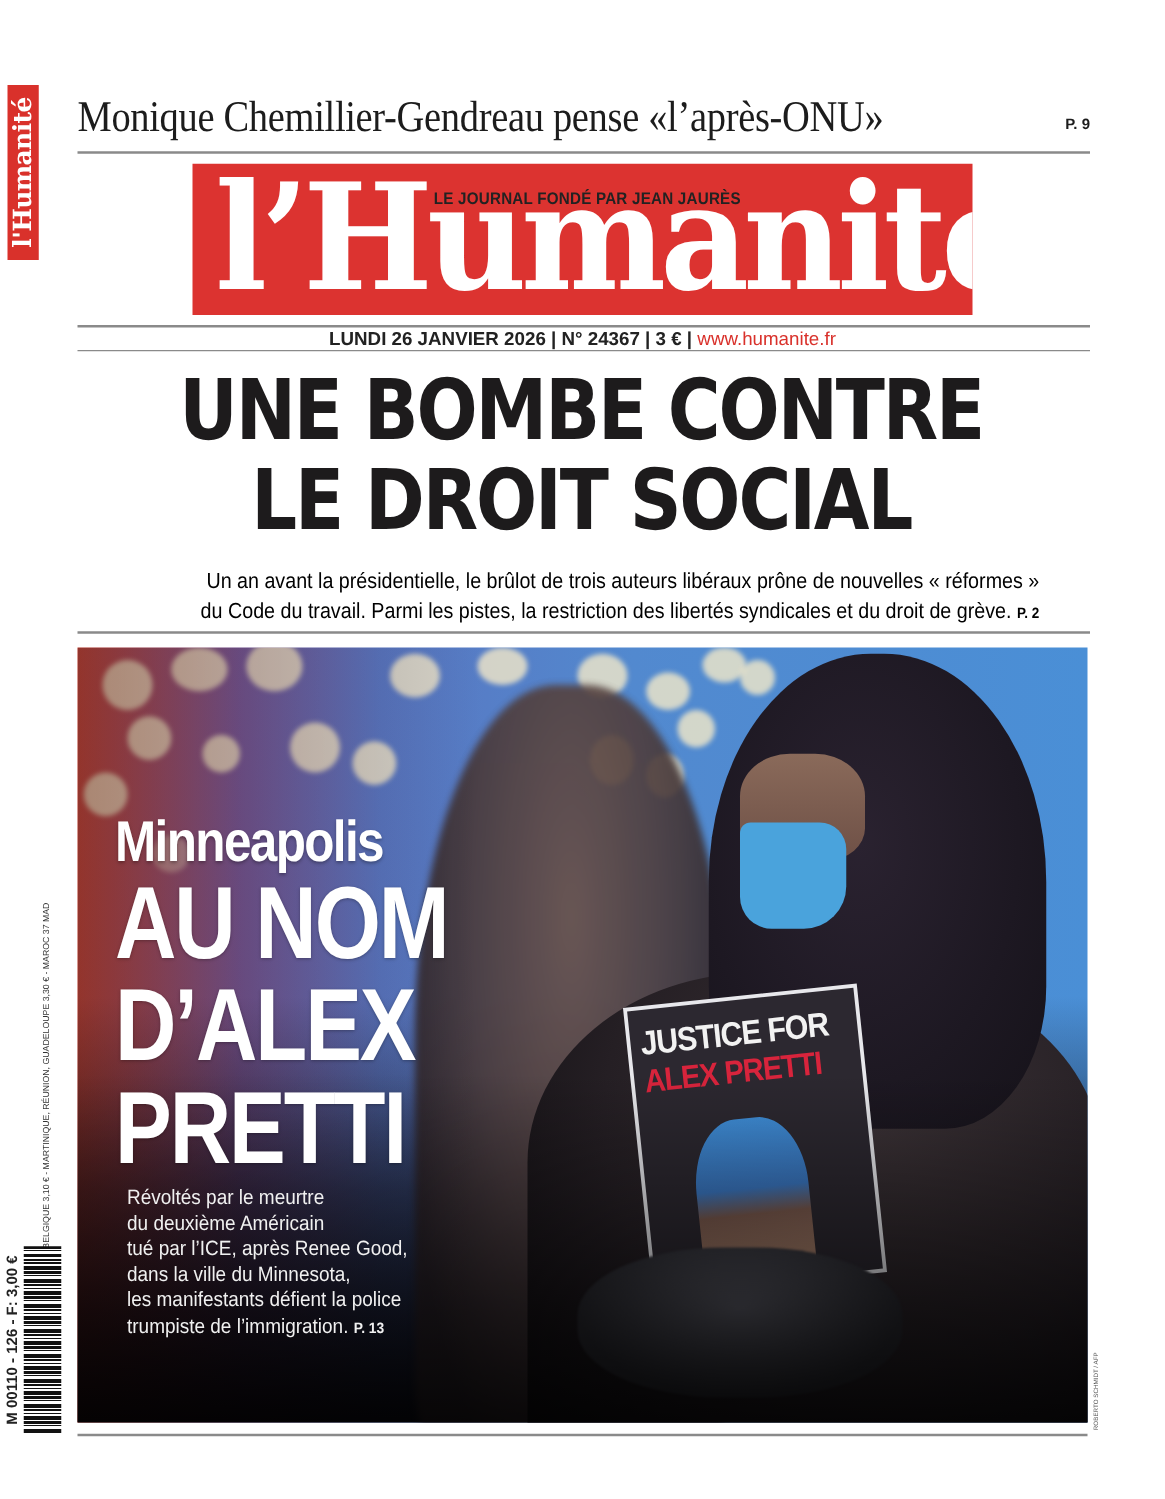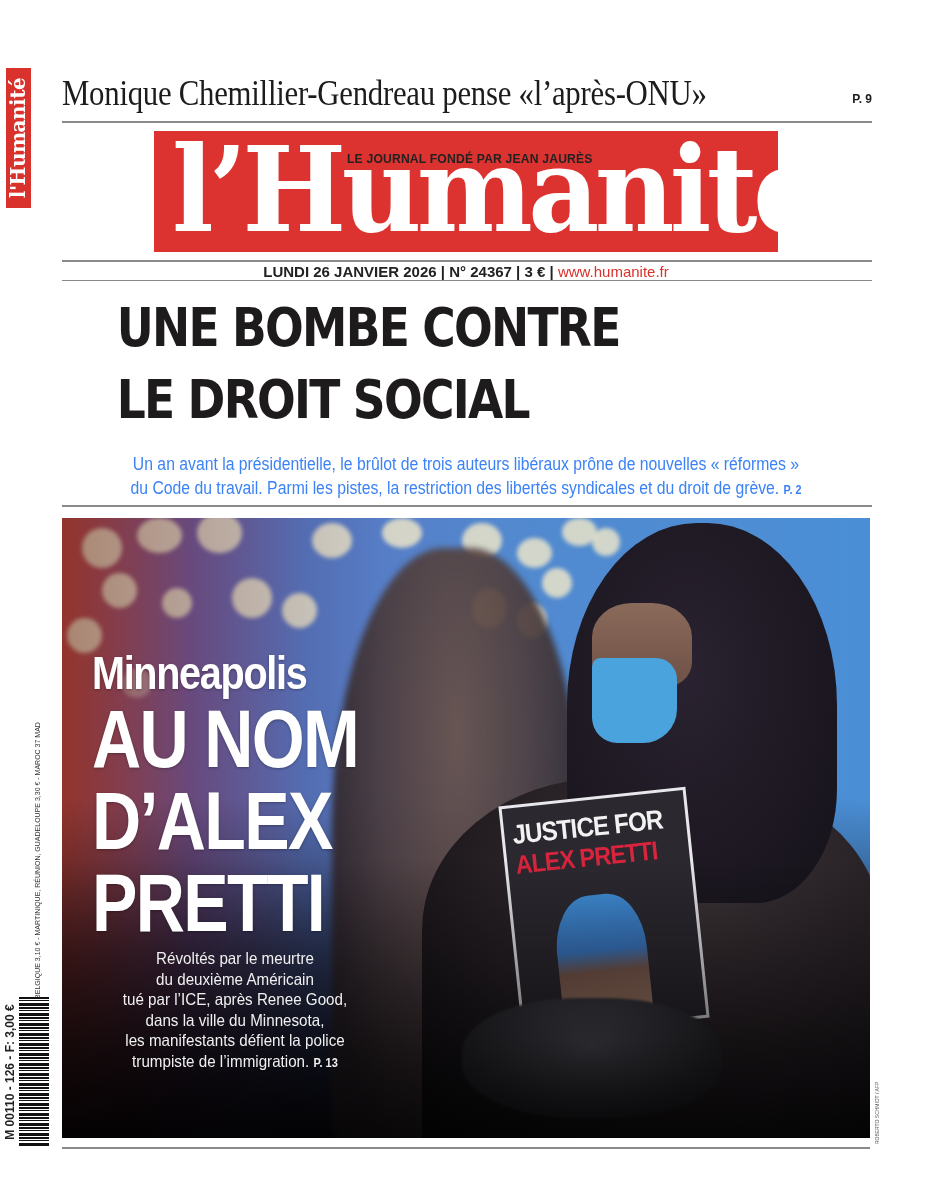--- a/index.html
+++ b/index.html
@@ -54,28 +54,28 @@
 
   
   .dateline {
     position: absolute; left: 0; width: 932px; top: 263px; text-align: center;
     font-size: 15px; font-weight: bold; color: #222; white-space: nowrap;
   }
   .dateline .url { color: #d9312b; font-weight: normal; }
 
   
   .headline {
-    position: absolute; left: 60px; width: 810px; top: 292px; 
+    position: absolute; left: 60px; width: 810px; top: 292px; text-align: center;
     font-family: "DejaVu Sans", sans-serif; font-weight: bold; color: #1d1b1c;
-    font-size: 53px; line-height: 72px; letter-spacing: -2px;
+    font-size: 67px; line-height: 72px; letter-spacing: -2px;
   }
   .headline div { transform: scaleX(0.86); }
   .standfirst {
-    position: absolute; left: 60px; width: 812px; top: 452px; text-align: center;
-    font-size: 17.5px; line-height: 24px; color: #3b82f6;
+    position: absolute; left: 60px; width: 812px; top: 452px; text-align: right;
+    font-size: 17.5px; line-height: 24px; color: #000000;
   }
   .standfirst span.line { display: block; transform: scaleX(0.9); white-space: nowrap; }
   .standfirst b { font-size: 12px; }
 
   
   .photo {
     position: absolute; left: 62px; top: 518px; width: 808px; height: 620px; overflow: hidden;
     background:
       radial-gradient(ellipse 70px 110px at 15px 660px, rgba(0,0,0,0) 0, rgba(0,0,0,0) 100%),
       linear-gradient(180deg, rgba(0,0,0,0) 0%, rgba(0,0,0,0) 45%, rgba(10,8,15,0.55) 70%, rgba(5,4,8,0.92) 100%),
@@ -138,21 +138,21 @@
     letter-spacing: -1.5px; white-space: nowrap; transform: scaleX(0.86); transform-origin: left;
     text-shadow: 0 1px 3px rgba(0,0,0,0.3);
   }
   .photo-headline {
     position: absolute; left: 30px; top: 180px; color: #fff; font-weight: bold;
     font-size: 82px; line-height: 82px; letter-spacing: -2px;
     transform: scaleX(0.83); transform-origin: left top; white-space: nowrap;
     text-shadow: 0 1px 3px rgba(0,0,0,0.3);
   }
   .photo-text {
-    position: absolute; left: 28px; top: 430px; width: 290px; text-align: center; color: #f0f0f0;
+    position: absolute; left: 28px; top: 430px; width: 290px; color: #f0f0f0;
     font-size: 16.5px; line-height: 20.5px;
   }
   .photo-text span.line { display: block; white-space: nowrap; transform: scaleX(0.92); }
   .photo-text b { font-size: 12px; }
   .credit {
     position: absolute; left: 872px; top: 1085px; width: 10px; height: 55px;
     display: flex; align-items: center; justify-content: center;
   }
   .credit span { transform: rotate(-90deg); white-space: nowrap; font-size: 5px; color: #555; }
 

